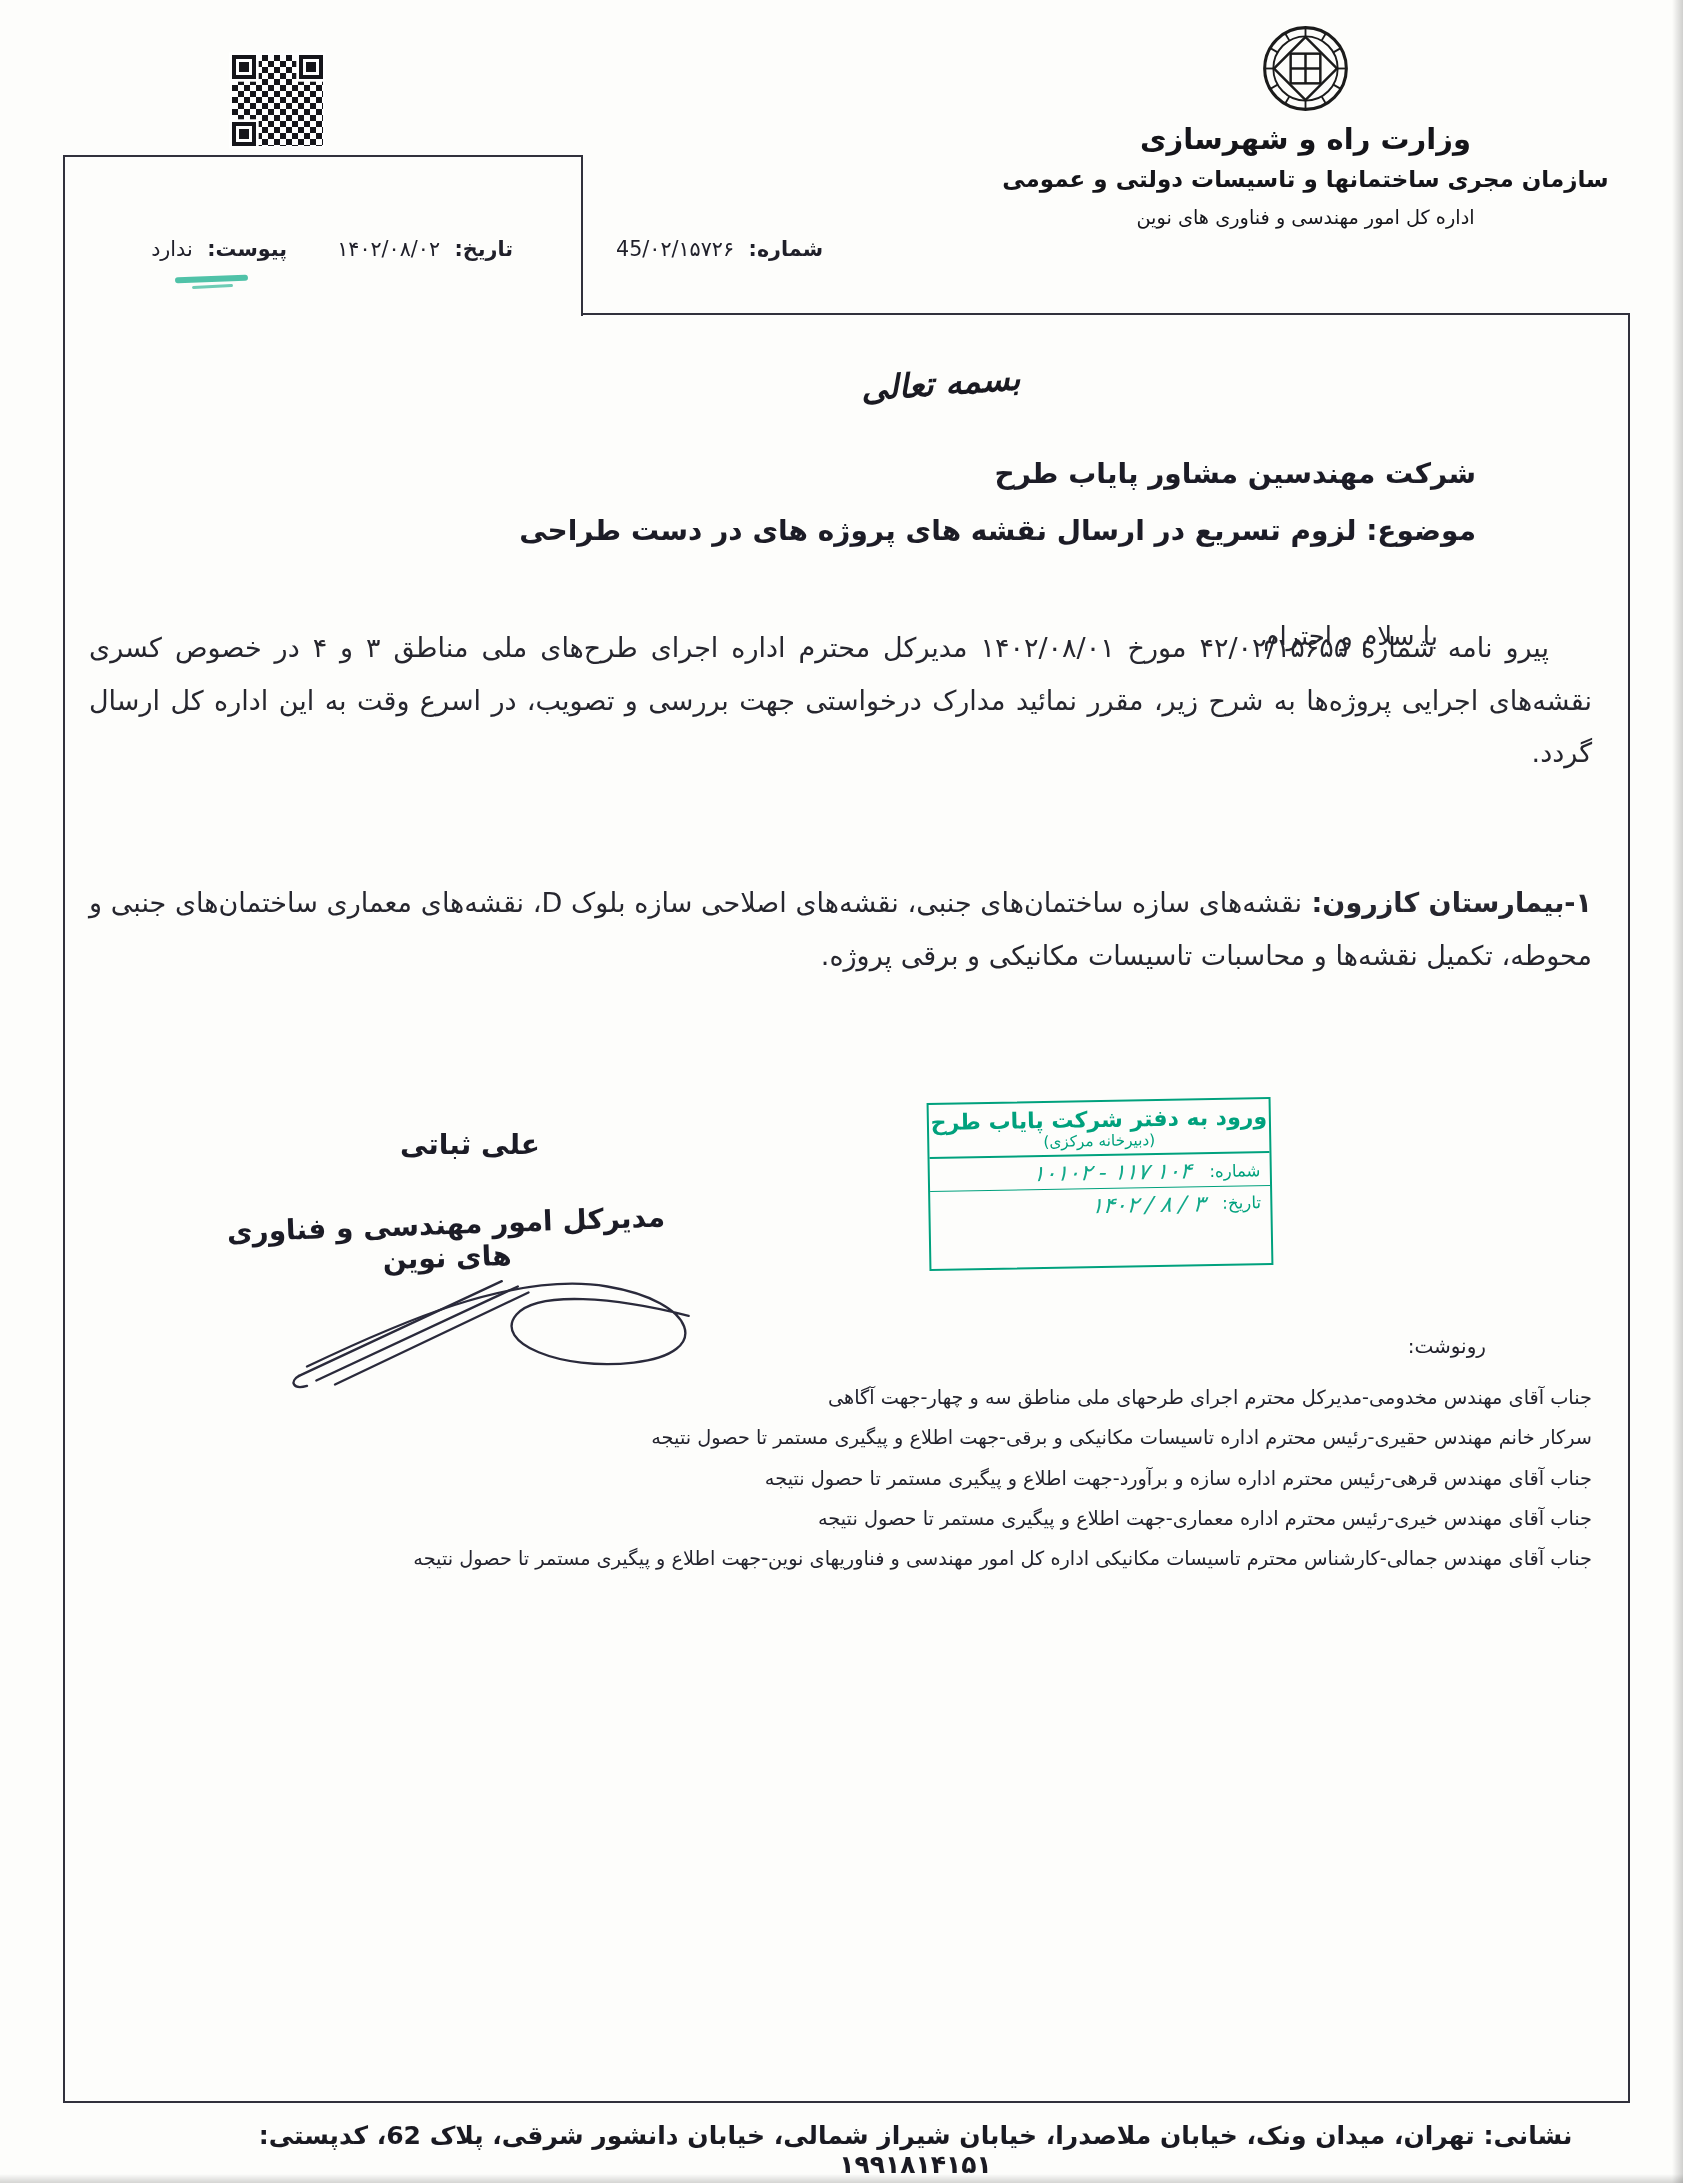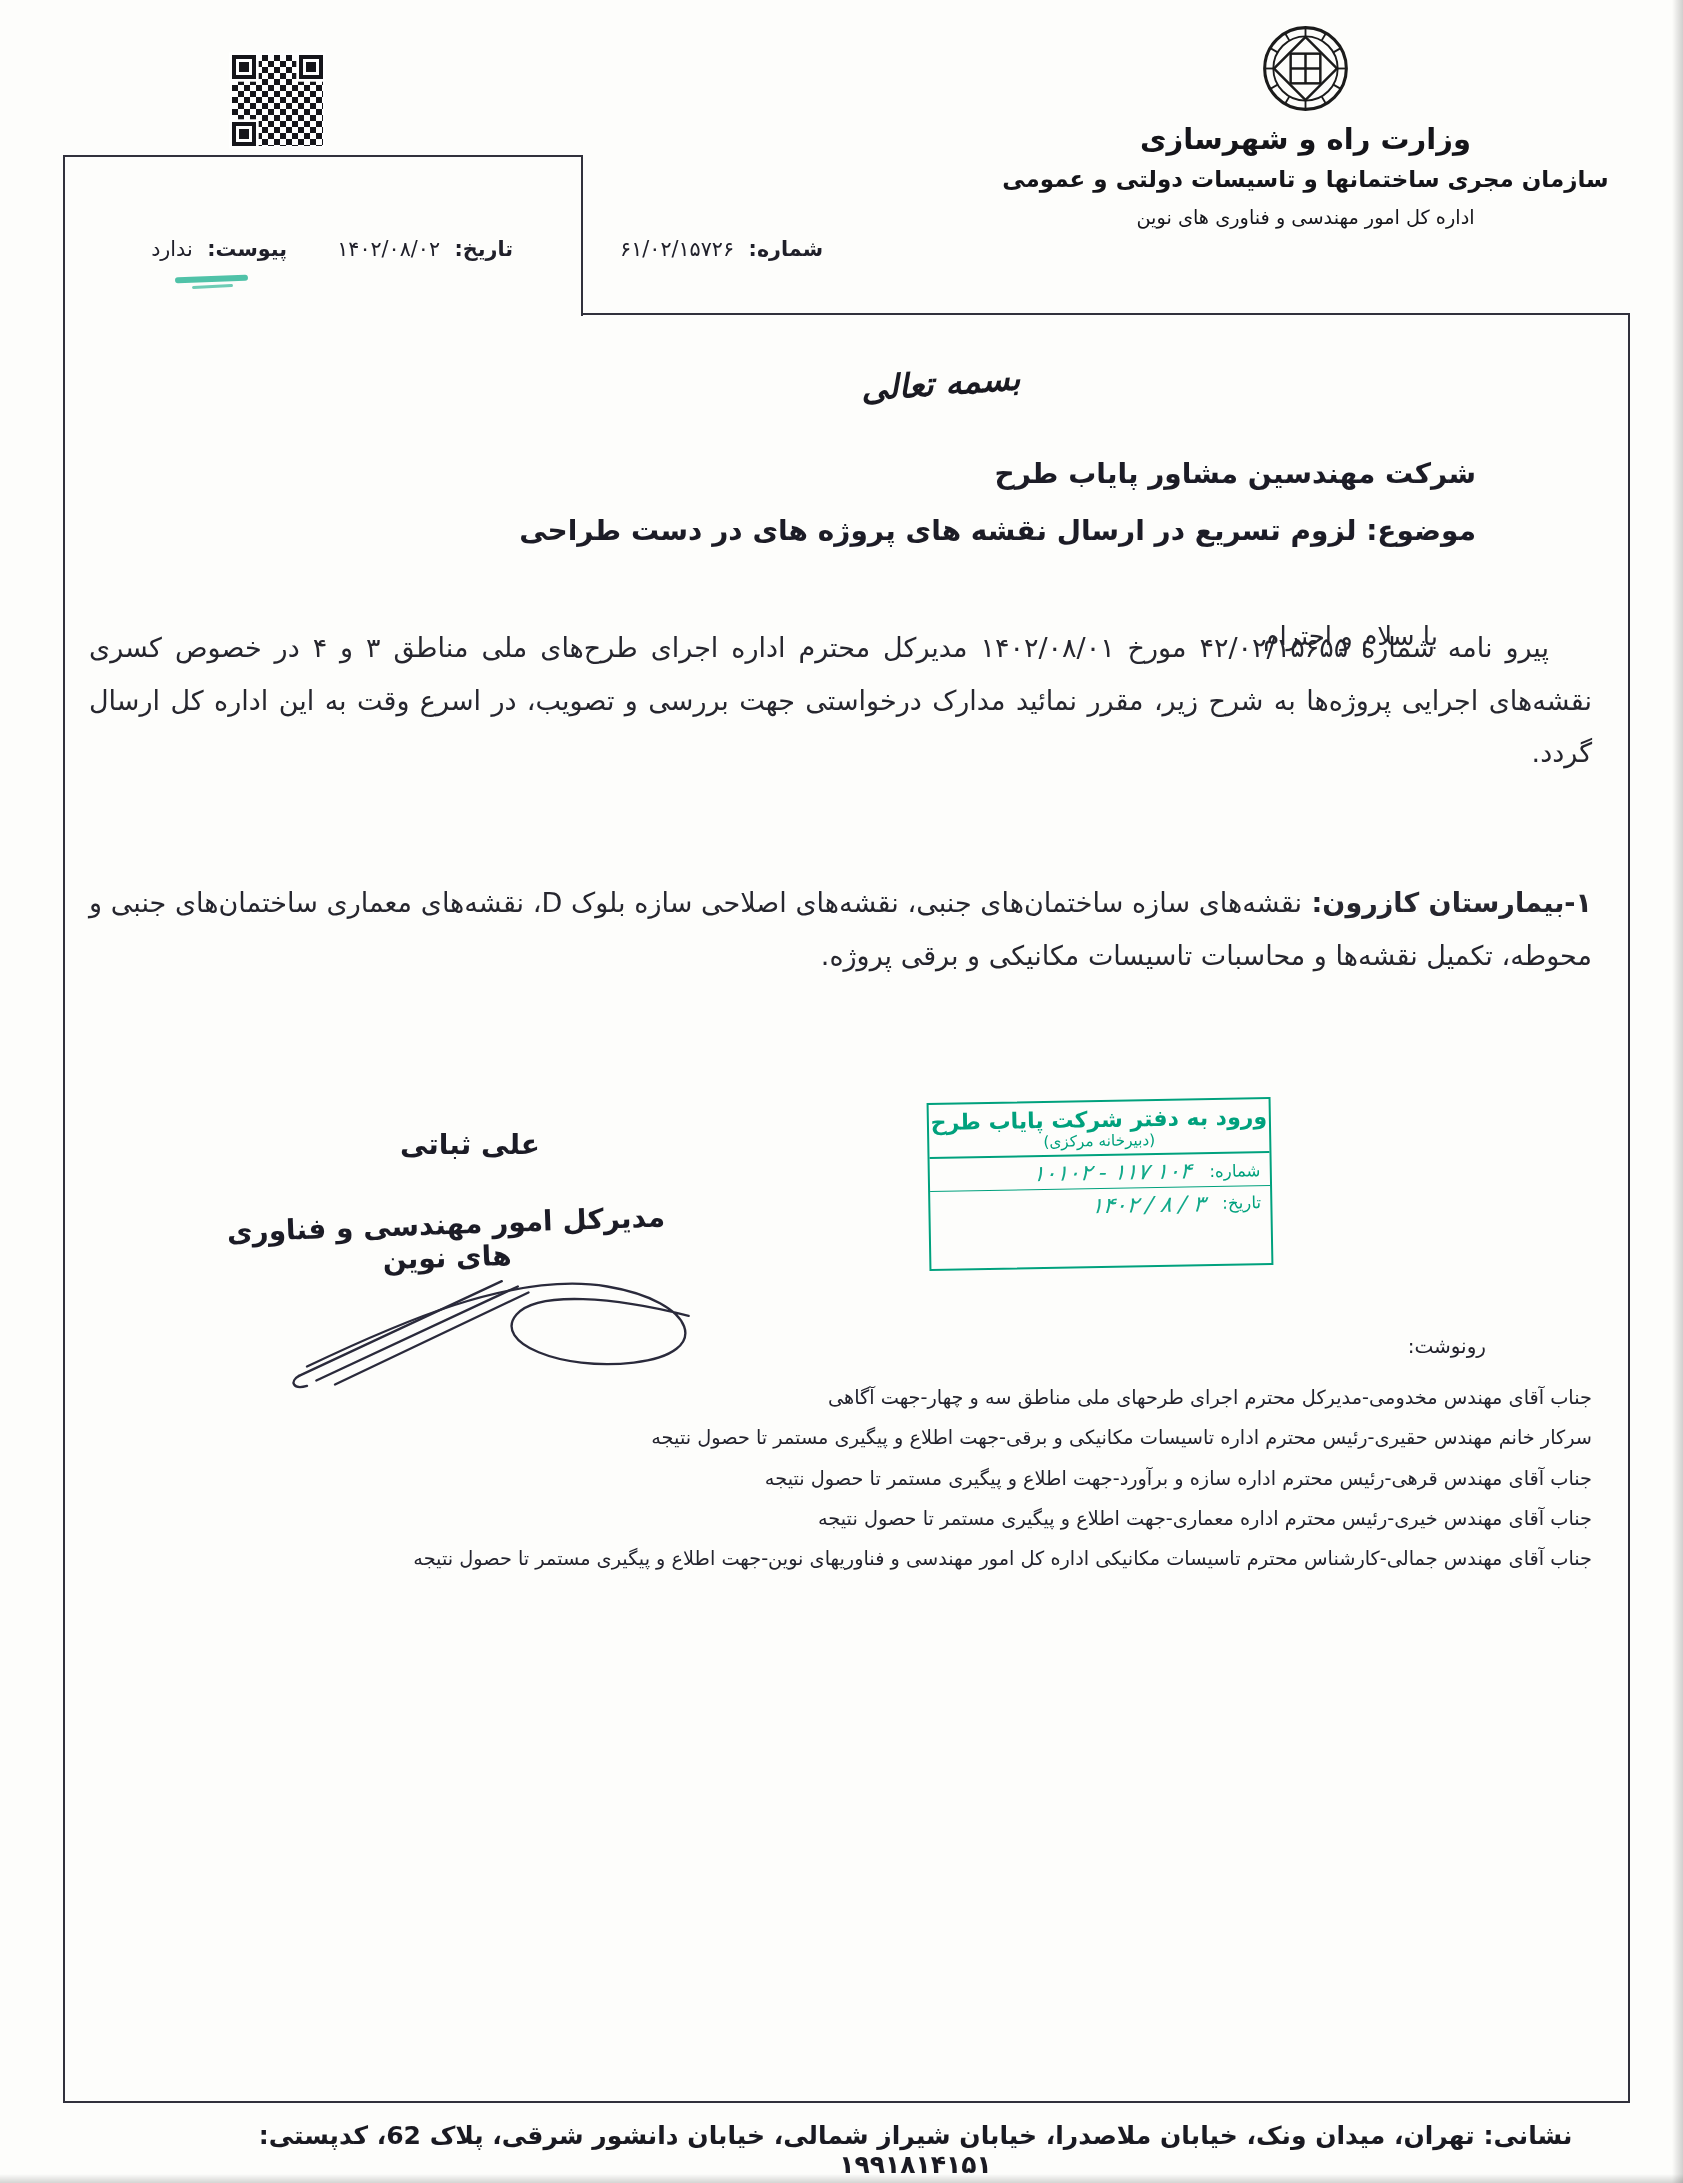--- a/index.html
+++ b/index.html
@@ -135,21 +135,21 @@
       <line x1="80" y1="56" x2="80" y2="104" stroke="#1b1b1b" stroke-width="4"></line>
       <line x1="56" y1="80" x2="104" y2="80" stroke="#1b1b1b" stroke-width="4"></line>
     </svg>
     <div class="org1">وزارت راه و شهرسازی</div>
     <div class="org2">سازمان مجری ساختمانها و تاسیسات دولتی و عمومی</div>
     <div class="org3">اداره کل امور مهندسی و فناوری های نوین</div>
   </div>
 
   <div class="hdr-field field-number">
     <span class="lbl">شماره:</span>
-    <span class="val">۶۱/۰۲/۱۵۷۲۶</span>
+    <span class="val">45/۰۲/۱۵۷۲۶</span>
   </div>
   <div class="hdr-field field-date">
     <span class="lbl">تاریخ:</span>
     <span class="val">۱۴۰۲/۰۸/۰۲</span>
   </div>
   <div class="hdr-field field-attach">
     <span class="lbl">پیوست:</span>
     <span class="val">ندارد</span>
   </div>
   <div class="attach-underline"></div>

